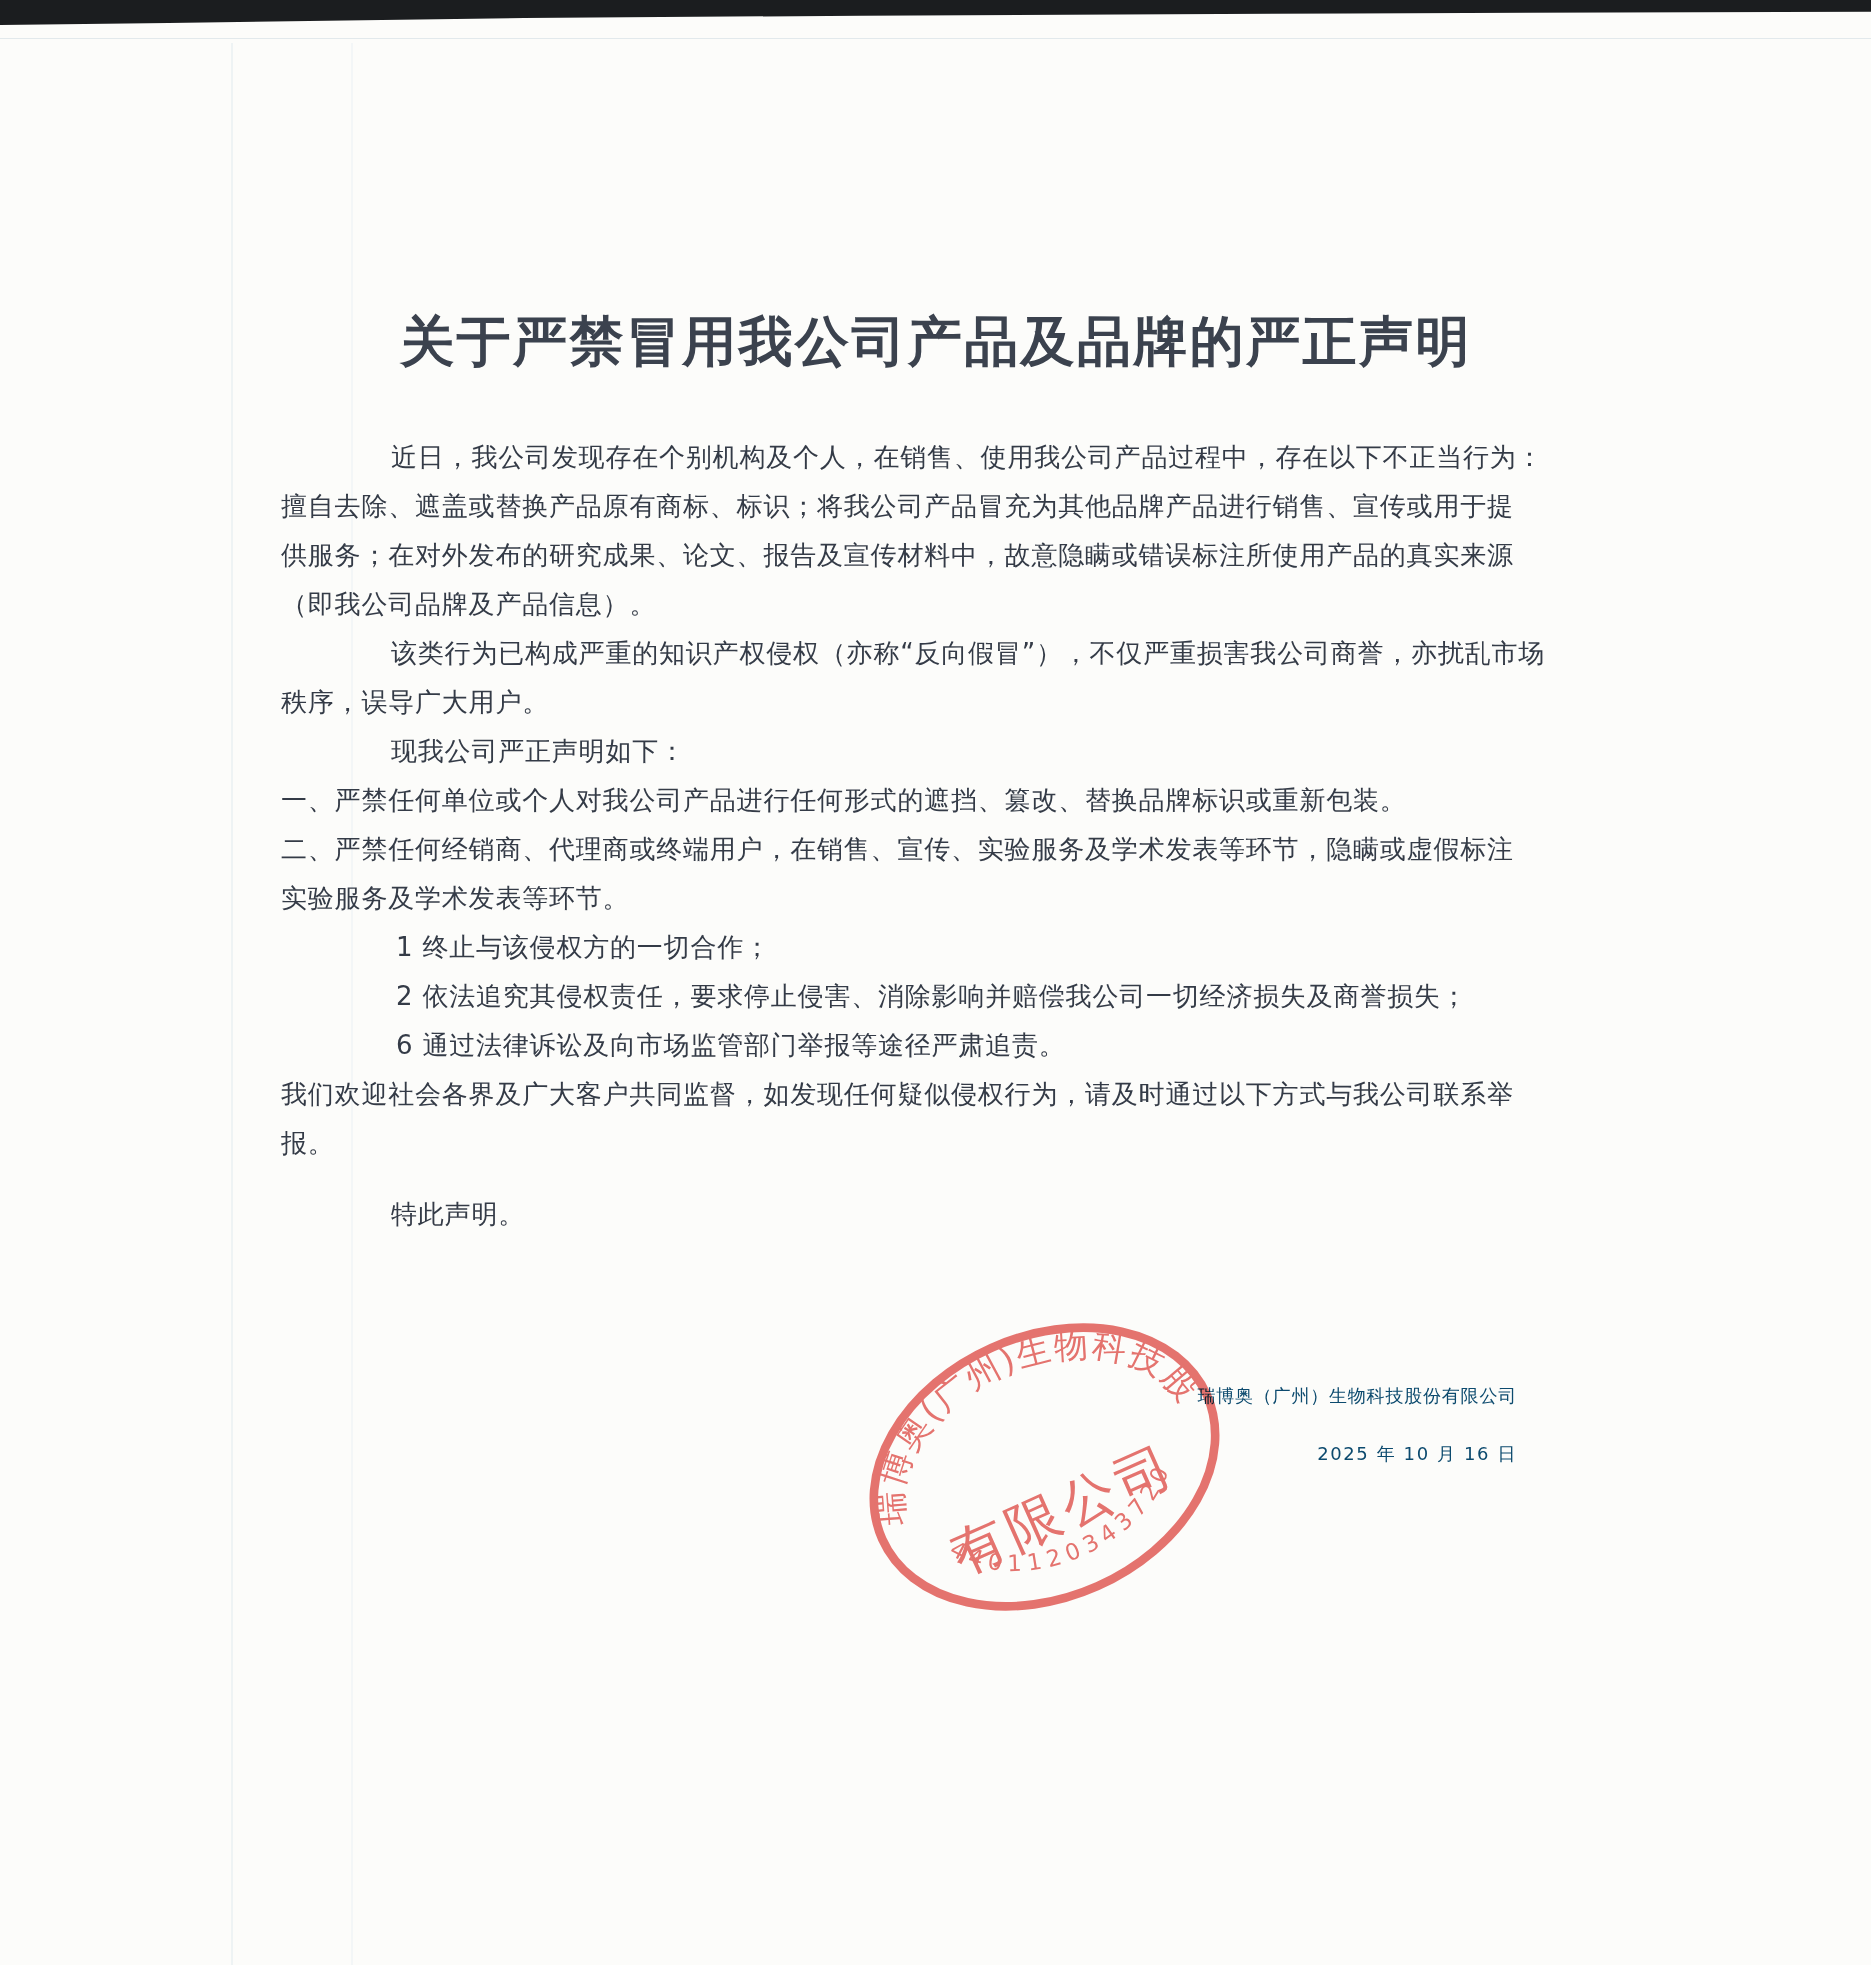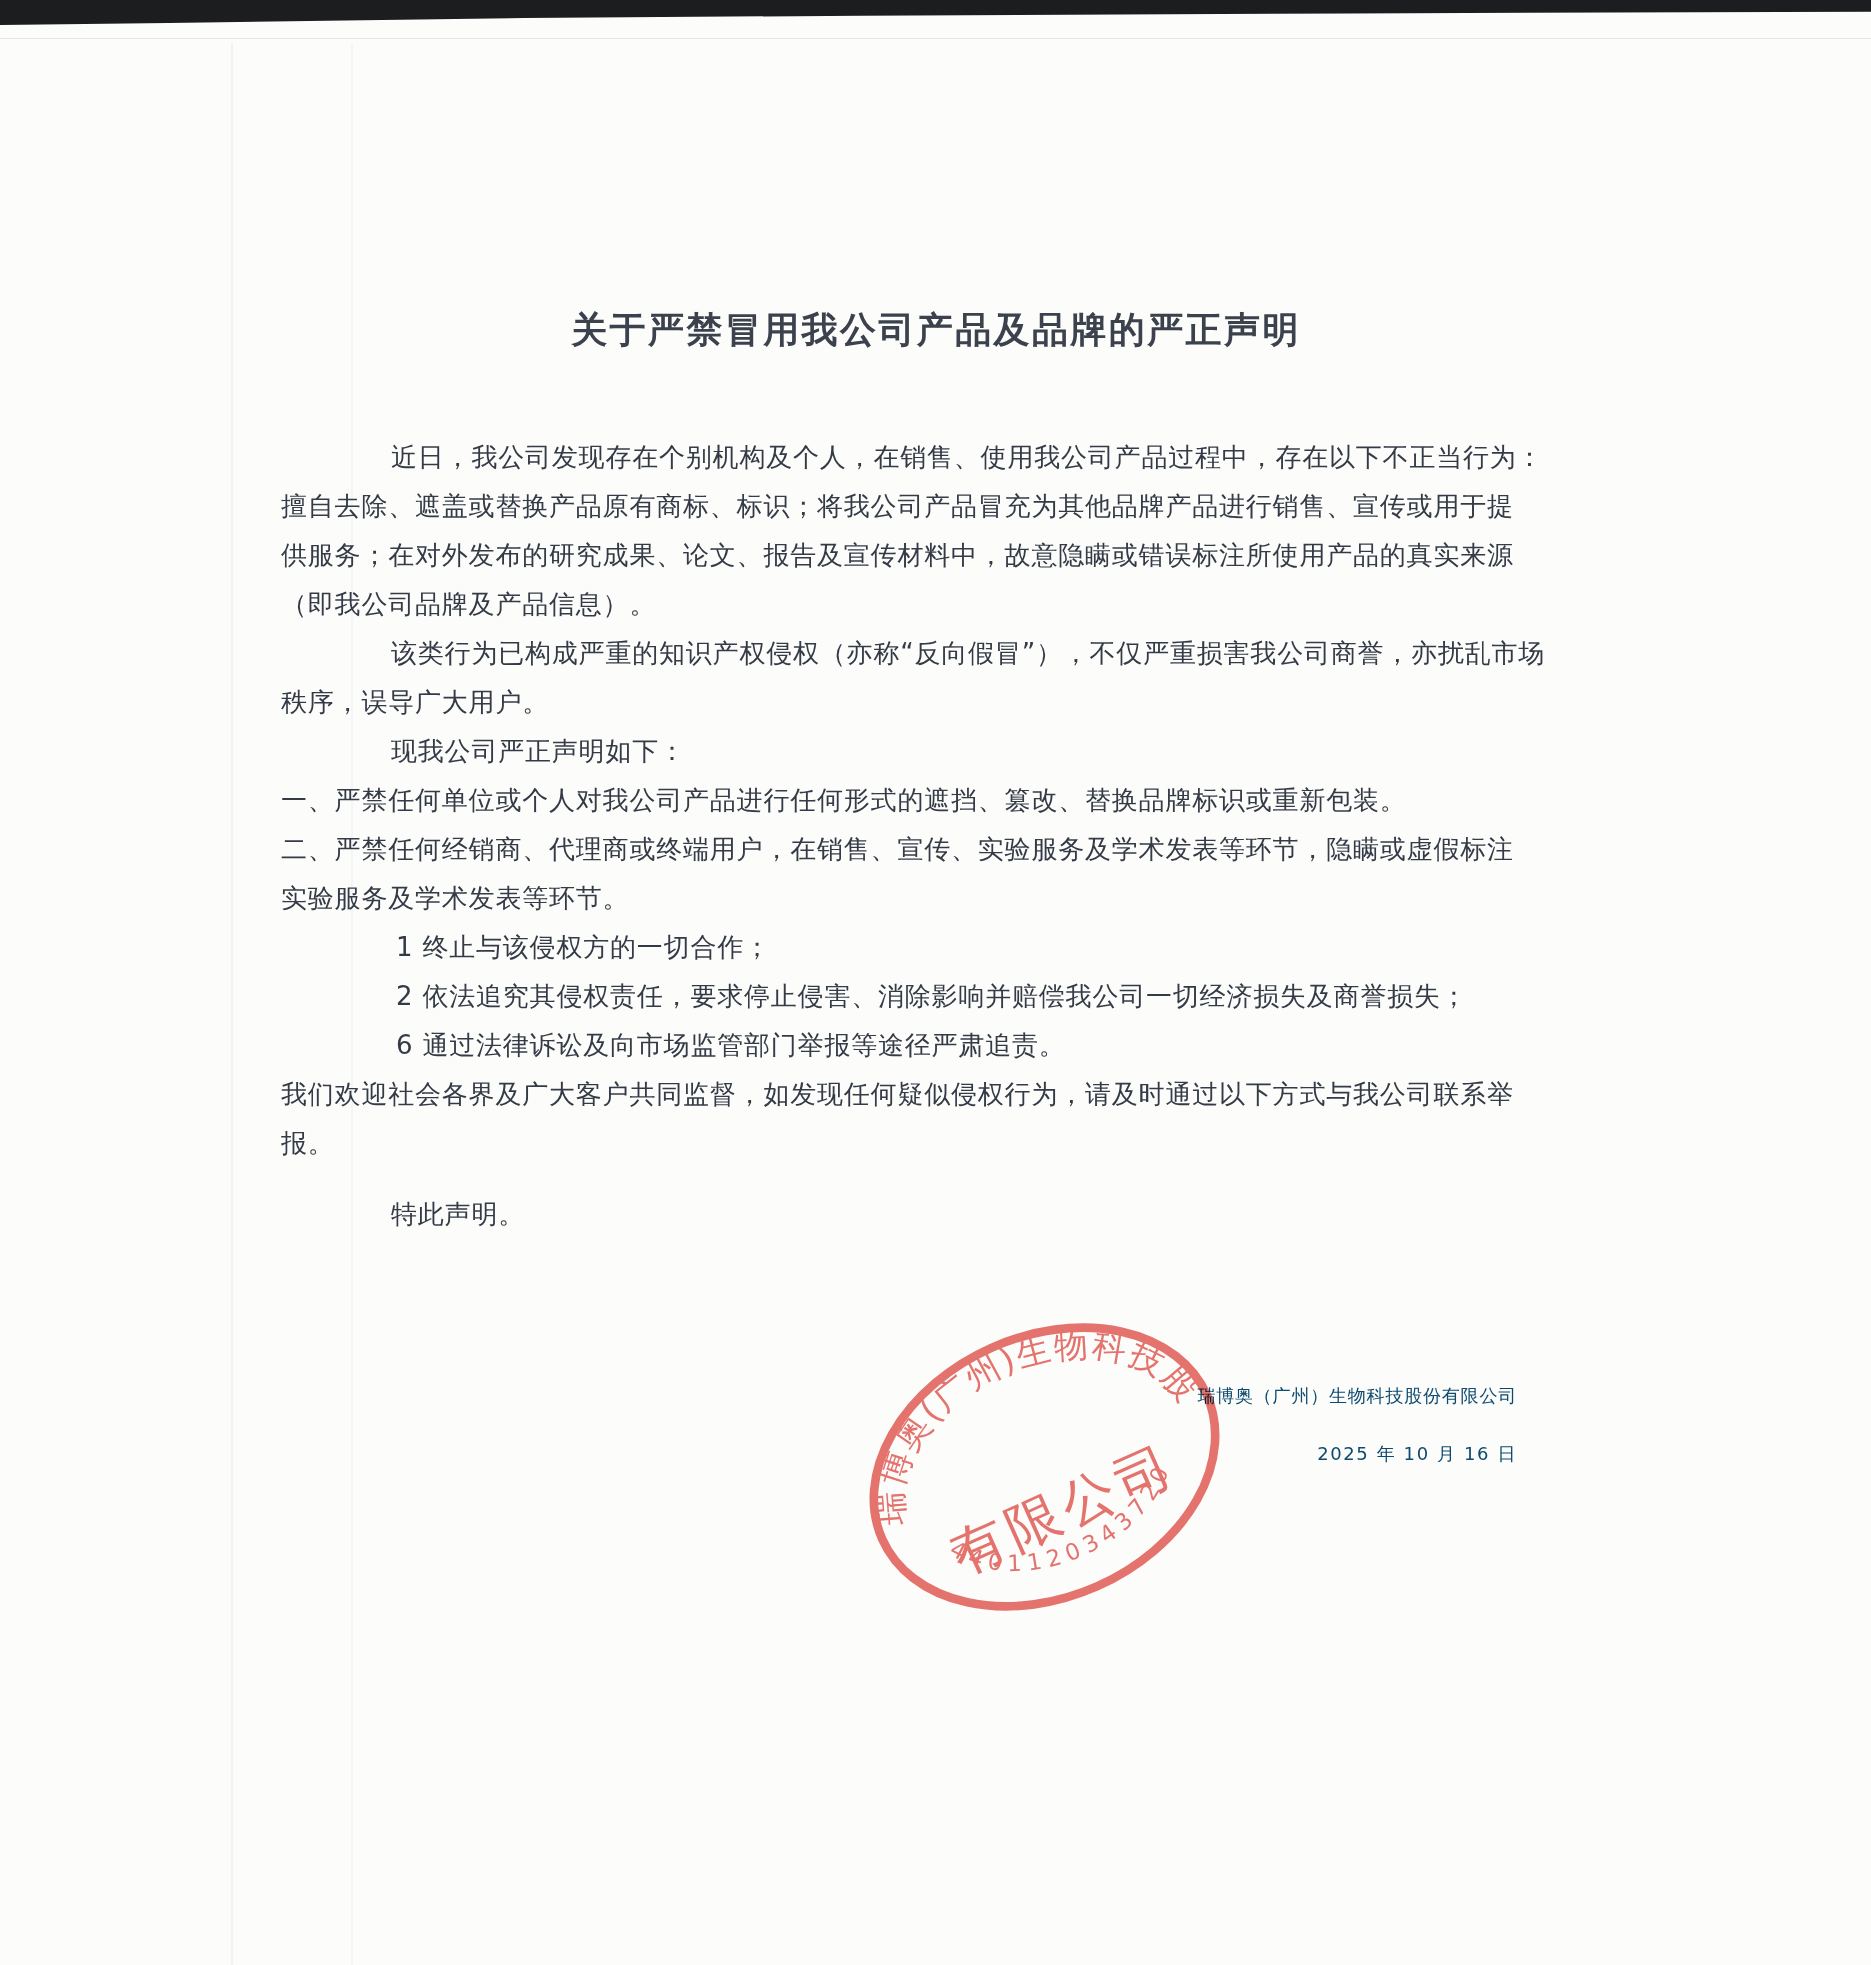--- a/index.html
+++ b/index.html
@@ -22,21 +22,21 @@
     position:absolute;left:0;top:38px;width:100%;height:1.2px;
     background:rgba(185,202,214,0.38);
   }
   .scan-streak{
     position:absolute;top:43px;bottom:0;width:1.6px;
     background:rgba(208,223,234,0.32);
   }
   .title{
     position:absolute;left:0;right:0;top:306px;
     text-align:center;
-    font-size:36px;font-weight:bold;
+    font-size:54px;font-weight:bold;
     letter-spacing:2.4px;
     color:#3b424e;
   }
   .body-block{
     position:absolute;left:257px;top:433px;width:1364px;
     font-size:26px;line-height:49px;letter-spacing:0.8px;
     color:#343b47;
     margin-left:24px;
   }
   .line{white-space:nowrap;}

